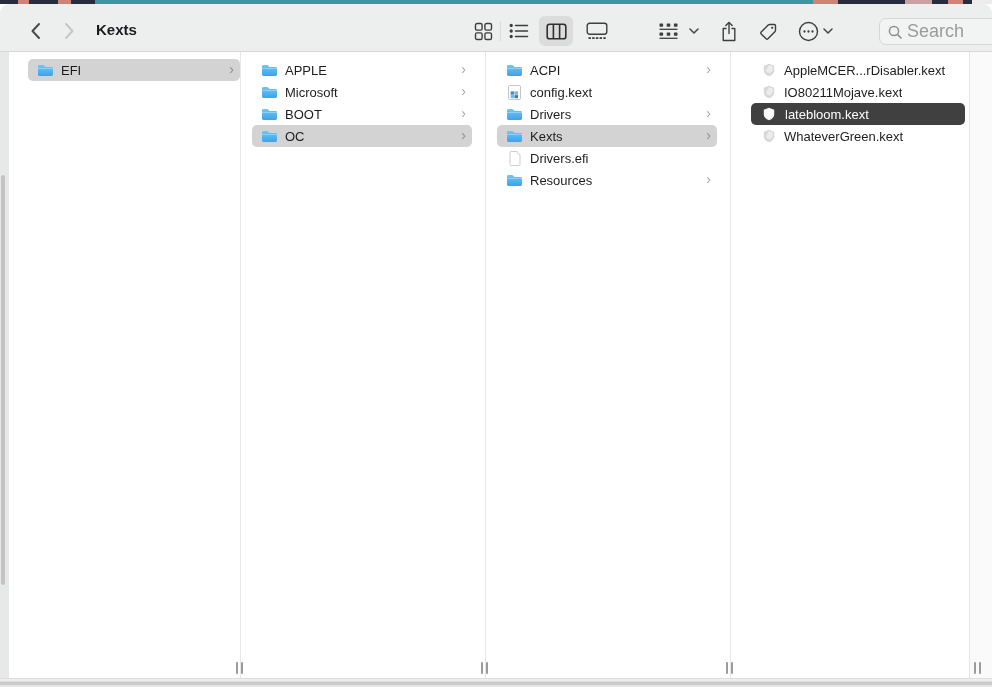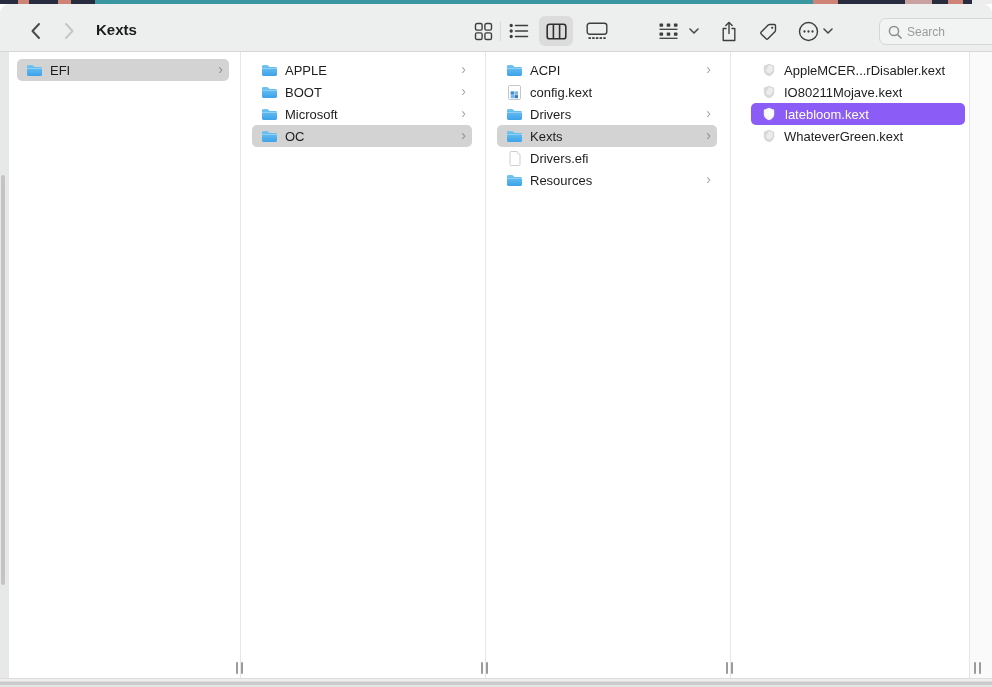--- a/index.html
+++ b/index.html
@@ -26,43 +26,43 @@
   #win-title { position:absolute; left:96px; top:17px; font-size:15px; font-weight:700; color:#1b1b1d; }
   #sep-view { position:absolute; left:500px; top:17px; width:1px; height:20px; background:#dadada; }
   #pill-colview { position:absolute; left:539px; top:12px; width:34px; height:30px;
     background:#dcdcdc; border-radius:6px; }
   .chev-dn { color:#4a4a4a; }
   
   #search-field { position:absolute; left:879px; top:14px; width:126px; height:27px;
     background:#f2f3f3; border:1px solid #d6d6d6; border-radius:7px;
     display:flex; align-items:center; padding-left:8px; gap:5px; }
   #search-field input { border:none; outline:none; background:transparent; width:78px;
-    font-size:12px; color:#333; font-family:inherit; }
+    font-size:18px; color:#333; font-family:inherit; }
   #search-field input::placeholder { color:#9b9b9b; }
 
   
   #content { position:absolute; left:0; top:52px; width:992px; height:626px; background:#fff; }
   #left-strip { position:absolute; left:0; top:0; width:8px; height:626px; background:#e7e8e8; }
   #left-scrollbar { position:absolute; left:1px; top:123px; width:4px; height:410px;
     background:#c4c4c4; border-radius:2px; }
   .vdiv { position:absolute; top:0; width:1px; height:626px; background:#e6e6e6; }
   #right-sliver { position:absolute; left:970px; top:0; width:22px; height:626px; background:#fafafa; }
 
   .col { position:absolute; top:0; height:617px; padding-top:7px; overflow:hidden; }
-  #col-1 { left:12px;   width:231px; }
+  #col-1 { left:23px;   width:231px; }
   #col-2 { left:241px; width:244px; }
   #col-3 { left:486px; width:244px; }
   #col-4 { left:740px; width:238px; }
 
   .row { height:22px; display:flex; align-items:center; gap:7px;
     margin:0 13px 0 11px; padding:0 6px 0 9px; border-radius:5px;
     font-size:13px; color:#1d1d1f; white-space:nowrap; }
   #col-1 .row { margin:0 14px 0 5px; }
   .row.sel-gray { background:#d3d3d3; }
-  .row.sel-blue { background:#8b5cf6; color:#fff;gap:8px; }
+  .row.sel-blue { background:#404040; color:#fff;gap:8px; }
   .row .label { overflow:hidden; text-overflow:ellipsis; }
   .row .chev { margin-left:auto; color:#a5a5a5; font-size:14px; line-height:1; padding-bottom:2px; }
   .row.sel-gray .chev { color:#8e8e8e; }
   .chev::after { content:"\203A"; }
   .ficon { display:flex; align-items:center; justify-content:center; width:17px; flex:0 0 17px; }
   .ficon.kext { color:#d8d8d8; }
   .sel-blue .ficon.kext { color:#f7f7f7; }
 
   
   .col-handle { position:absolute; top:610px; height:12px; display:flex; gap:3px; }
@@ -244,31 +244,31 @@
           <span class="label">APPLE</span>
           <span class="chev"></span>
         </div>
         <div class="row">
           <span class="ficon folder">
             <svg viewBox="0 0 17 14" width="17" height="14">
               <path d="M1 3.4 Q1 2 2.4 2 L6 2 Q6.7 2 7.2 2.6 L8 3.6 Q8.3 4 8.9 4 L14.6 4 Q16 4 16 5.4 L16 11.6 Q16 13 14.6 13 L2.4 13 Q1 13 1 11.6 Z" fill="url(#fgrad)"></path>
               <rect x="1" y="5" width="15" height="0.9" fill="rgba(255,255,255,0.35)"></rect>
             </svg>
           </span>
+          <span class="label">Microsoft</span>
+          <span class="chev"></span>
+        </div>
+        <div class="row">
+          <span class="ficon folder">
+            <svg viewBox="0 0 17 14" width="17" height="14">
+              <path d="M1 3.4 Q1 2 2.4 2 L6 2 Q6.7 2 7.2 2.6 L8 3.6 Q8.3 4 8.9 4 L14.6 4 Q16 4 16 5.4 L16 11.6 Q16 13 14.6 13 L2.4 13 Q1 13 1 11.6 Z" fill="url(#fgrad)"></path>
+              <rect x="1" y="5" width="15" height="0.9" fill="rgba(255,255,255,0.35)"></rect>
+            </svg>
+          </span>
           <span class="label">BOOT</span>
-          <span class="chev"></span>
-        </div>
-        <div class="row">
-          <span class="ficon folder">
-            <svg viewBox="0 0 17 14" width="17" height="14">
-              <path d="M1 3.4 Q1 2 2.4 2 L6 2 Q6.7 2 7.2 2.6 L8 3.6 Q8.3 4 8.9 4 L14.6 4 Q16 4 16 5.4 L16 11.6 Q16 13 14.6 13 L2.4 13 Q1 13 1 11.6 Z" fill="url(#fgrad)"></path>
-              <rect x="1" y="5" width="15" height="0.9" fill="rgba(255,255,255,0.35)"></rect>
-            </svg>
-          </span>
-          <span class="label">Microsoft</span>
           <span class="chev"></span>
         </div>
         <div class="row sel-gray">
           <span class="ficon folder">
             <svg viewBox="0 0 17 14" width="17" height="14">
               <path d="M1 3.4 Q1 2 2.4 2 L6 2 Q6.7 2 7.2 2.6 L8 3.6 Q8.3 4 8.9 4 L14.6 4 Q16 4 16 5.4 L16 11.6 Q16 13 14.6 13 L2.4 13 Q1 13 1 11.6 Z" fill="url(#fgrad)"></path>
               <rect x="1" y="5" width="15" height="0.9" fill="rgba(255,255,255,0.35)"></rect>
             </svg>
           </span>
           <span class="label">OC</span>

